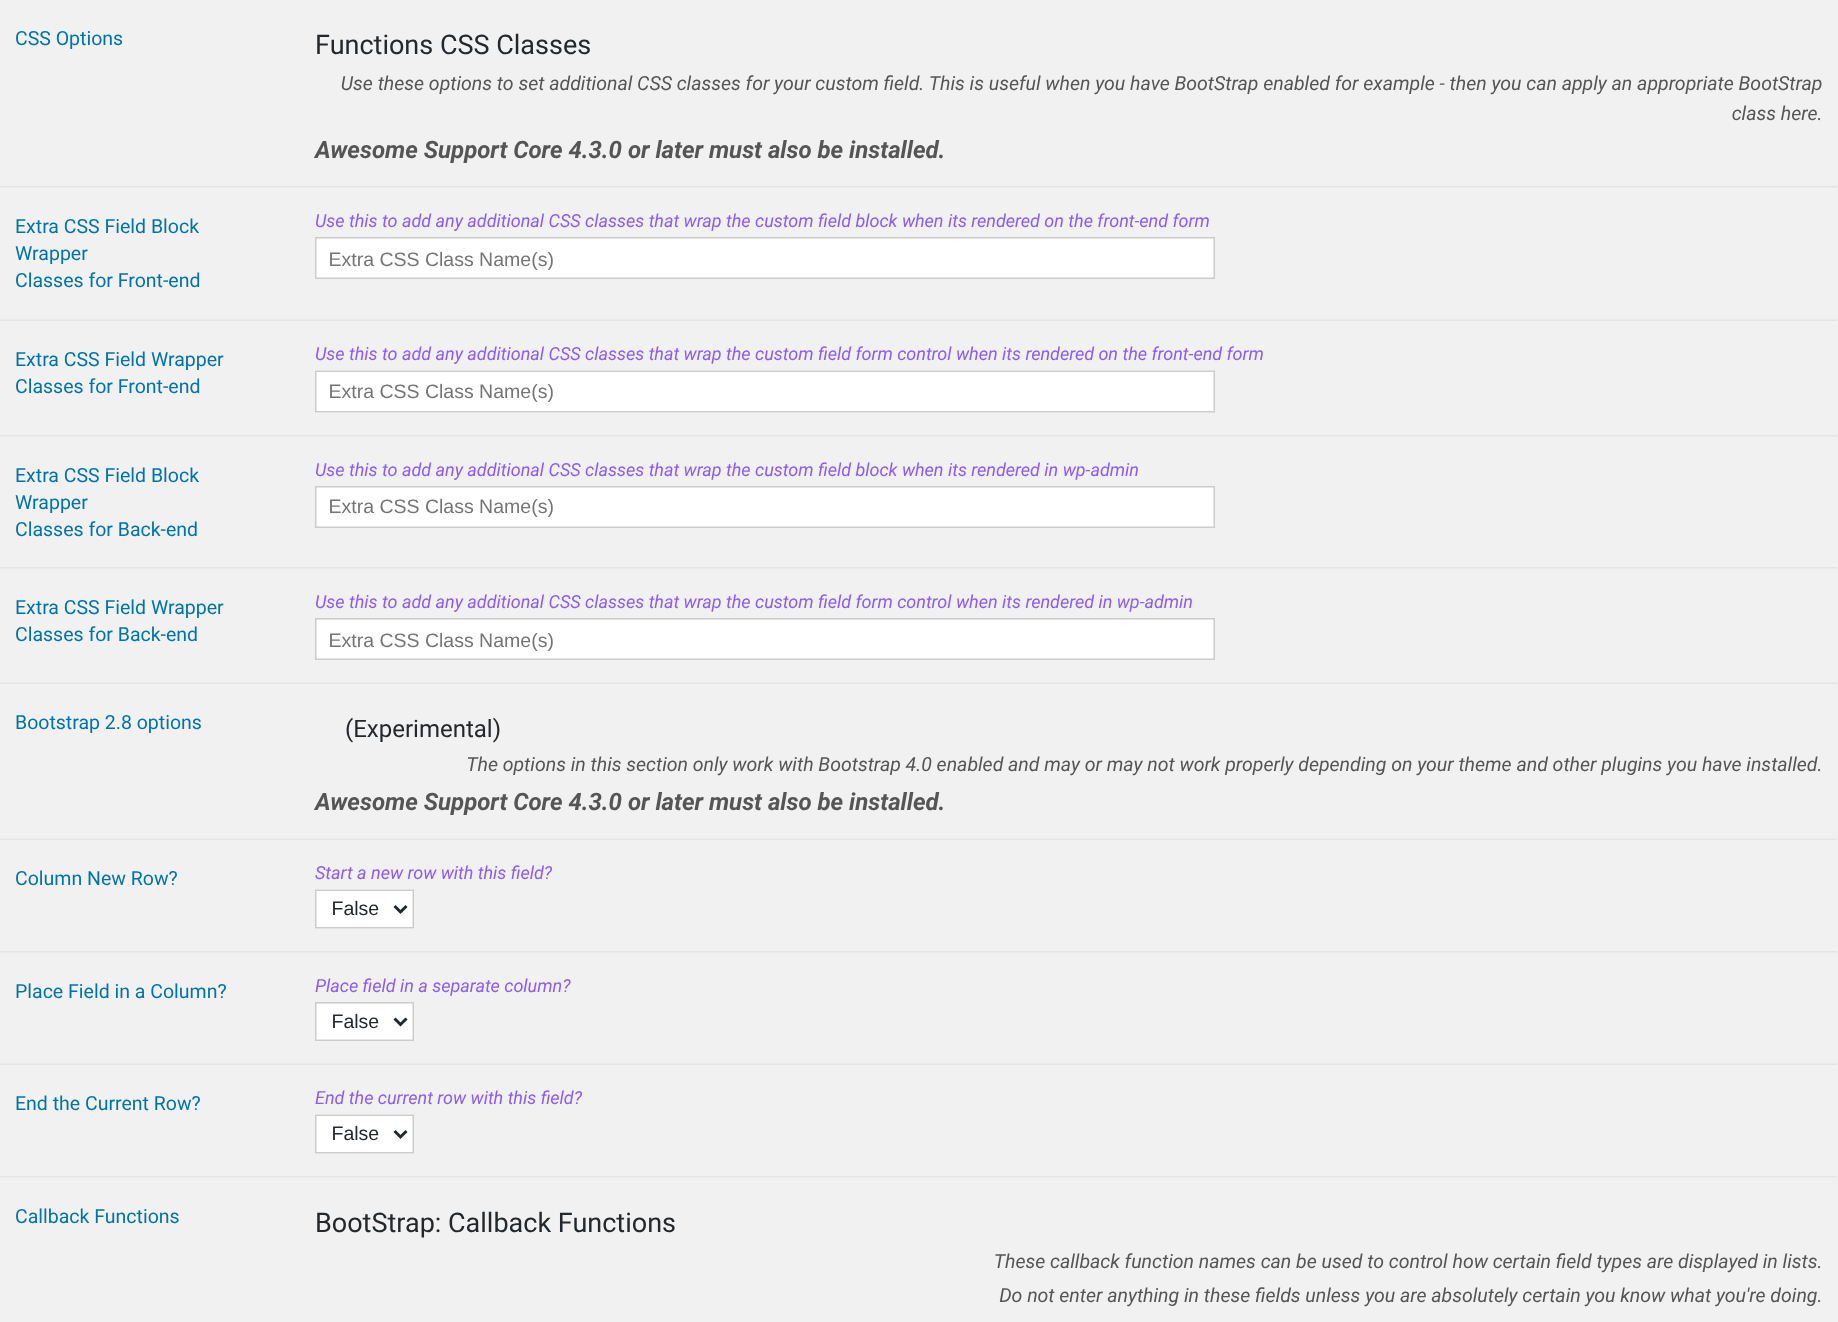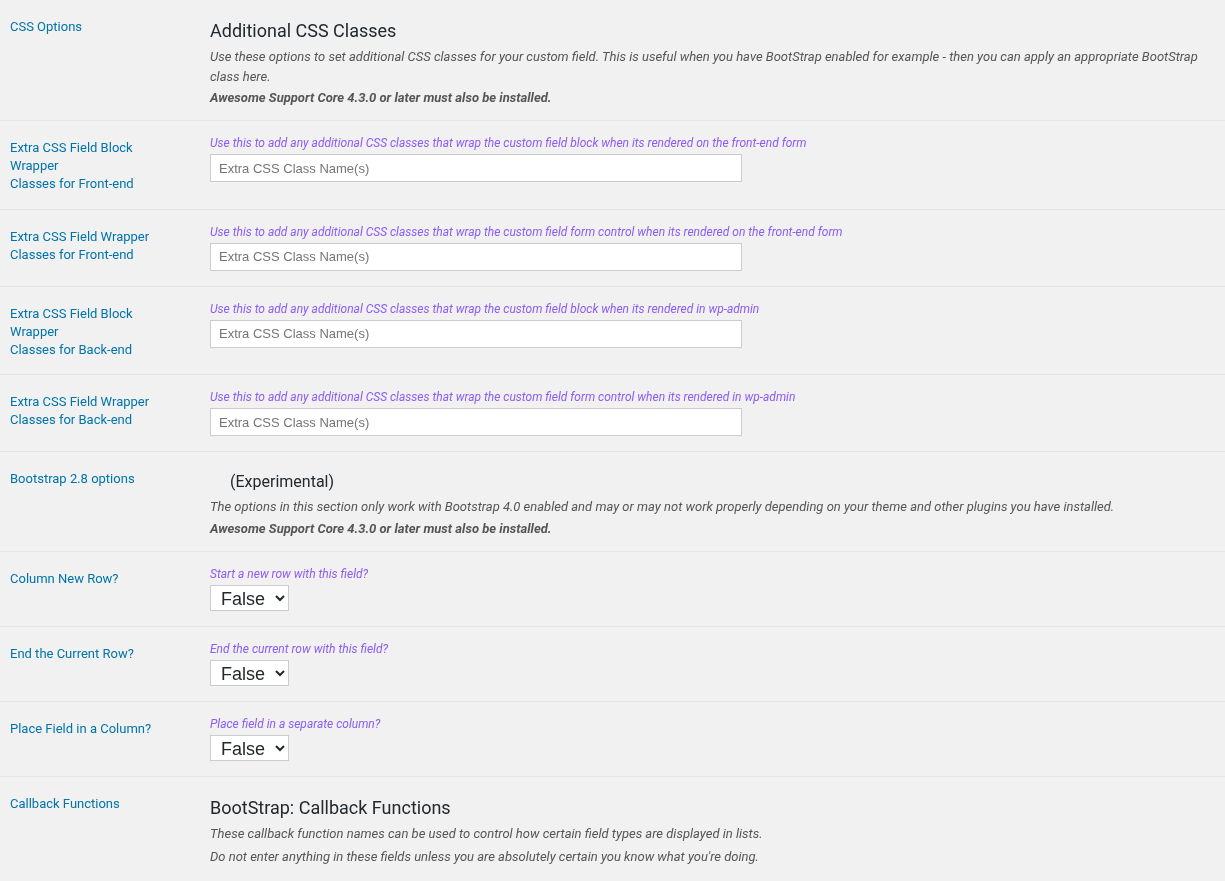--- a/index.html
+++ b/index.html
@@ -40,49 +40,50 @@
       font-weight: 400;
       color: #23282d;
       margin-bottom: 6px;
     }
     .section-description {
       font-style: italic;
       color: #555;
       font-size: 13px;
       line-height: 1.5;
       margin-bottom: 4px;
+      text-align: right;
     }
     .section-note {
       font-style: italic;
       font-weight: bold;
       color: #555;
-      font-size: 13px;
+      font-size: 16px;
     }
     .field-hint {
       font-style: italic;
       color: #8b5cf6;
       font-size: 12px;
       margin-bottom: 4px;
       display: block;
     }
     .text-input {
-      width: 532px;
+      width: 600px;
       max-width: 100%;
       padding: 5px 8px;
       border: 1px solid #ccc;
       background: #fff;
       font-size: 13px;
       color: #555;
       height: 28px;
     }
     .select-input {
       padding: 2px 6px;
       border: 1px solid #ccc;
       background: #fff;
-      font-size: 18px;
+      font-size: 13px;
       color: #23282d;
       height: 26px;
       cursor: pointer;
     }
     .bootstrap-section-header td {
       background: #f1f1f1;
     }
     .experimental-label {
       font-size: 16px;
       font-weight: 400;
@@ -97,21 +98,21 @@
 <body>
 
 <table class="form-table">
 
   <tbody>
       <tr class="header-row">
     <td class="label-col">
       <span class="section-label">CSS Options</span>
     </td>
     <td class="content-col">
-      <div class="section-heading">Additional CSS Classes</div>
+      <div class="section-heading">Functions CSS Classes</div>
       <p class="section-description">Use these options to set additional CSS classes for your custom field. This is useful when you have BootStrap enabled for example - then you can apply an appropriate BootStrap class here.</p>
       <p class="section-note">Awesome Support Core 4.3.0 or later must also be installed.</p>
     </td>
   </tr>
 
   <tr>
     <td class="label-col">
       <span class="section-label">
         <span>Extra CSS Field Block Wrapper</span><br>
         <span>Classes for Front-end</span>
@@ -183,44 +184,44 @@
       <span class="field-hint">Start a new row with this field?</span>
       <select class="select-input">
         <option>False</option>
         <option>True</option>
       </select>
     </td>
   </tr>
 
   <tr>
     <td class="label-col">
+      <span class="section-label">Place Field in a Column?</span>
+    </td>
+    <td class="content-col">
+      <span class="field-hint">Place field in a separate column?</span>
+      <select class="select-input">
+        <option>False</option>
+        <option>True</option>
+      </select>
+    </td>
+  </tr>
+
+  <tr>
+    <td class="label-col">
       <span class="section-label">End the Current Row?</span>
     </td>
     <td class="content-col">
       <span class="field-hint">End the current row with this field?</span>
       <select class="select-input">
         <option>False</option>
         <option>True</option>
       </select>
     </td>
   </tr>
 
-  <tr>
-    <td class="label-col">
-      <span class="section-label">Place Field in a Column?</span>
-    </td>
-    <td class="content-col">
-      <span class="field-hint">Place field in a separate column?</span>
-      <select class="select-input">
-        <option>False</option>
-        <option>True</option>
-      </select>
-    </td>
-  </tr>
-
   <tr class="header-row">
     <td class="label-col">
       <span class="section-label">Callback Functions</span>
     </td>
     <td class="content-col">
       <div class="section-heading">BootStrap: Callback Functions</div>
       <p class="section-description">These callback function names can be used to control how certain field types are displayed in lists.</p>
       <p class="section-description">Do not enter anything in these fields unless you are absolutely certain you know what you're doing.</p>
     </td>
   </tr>

